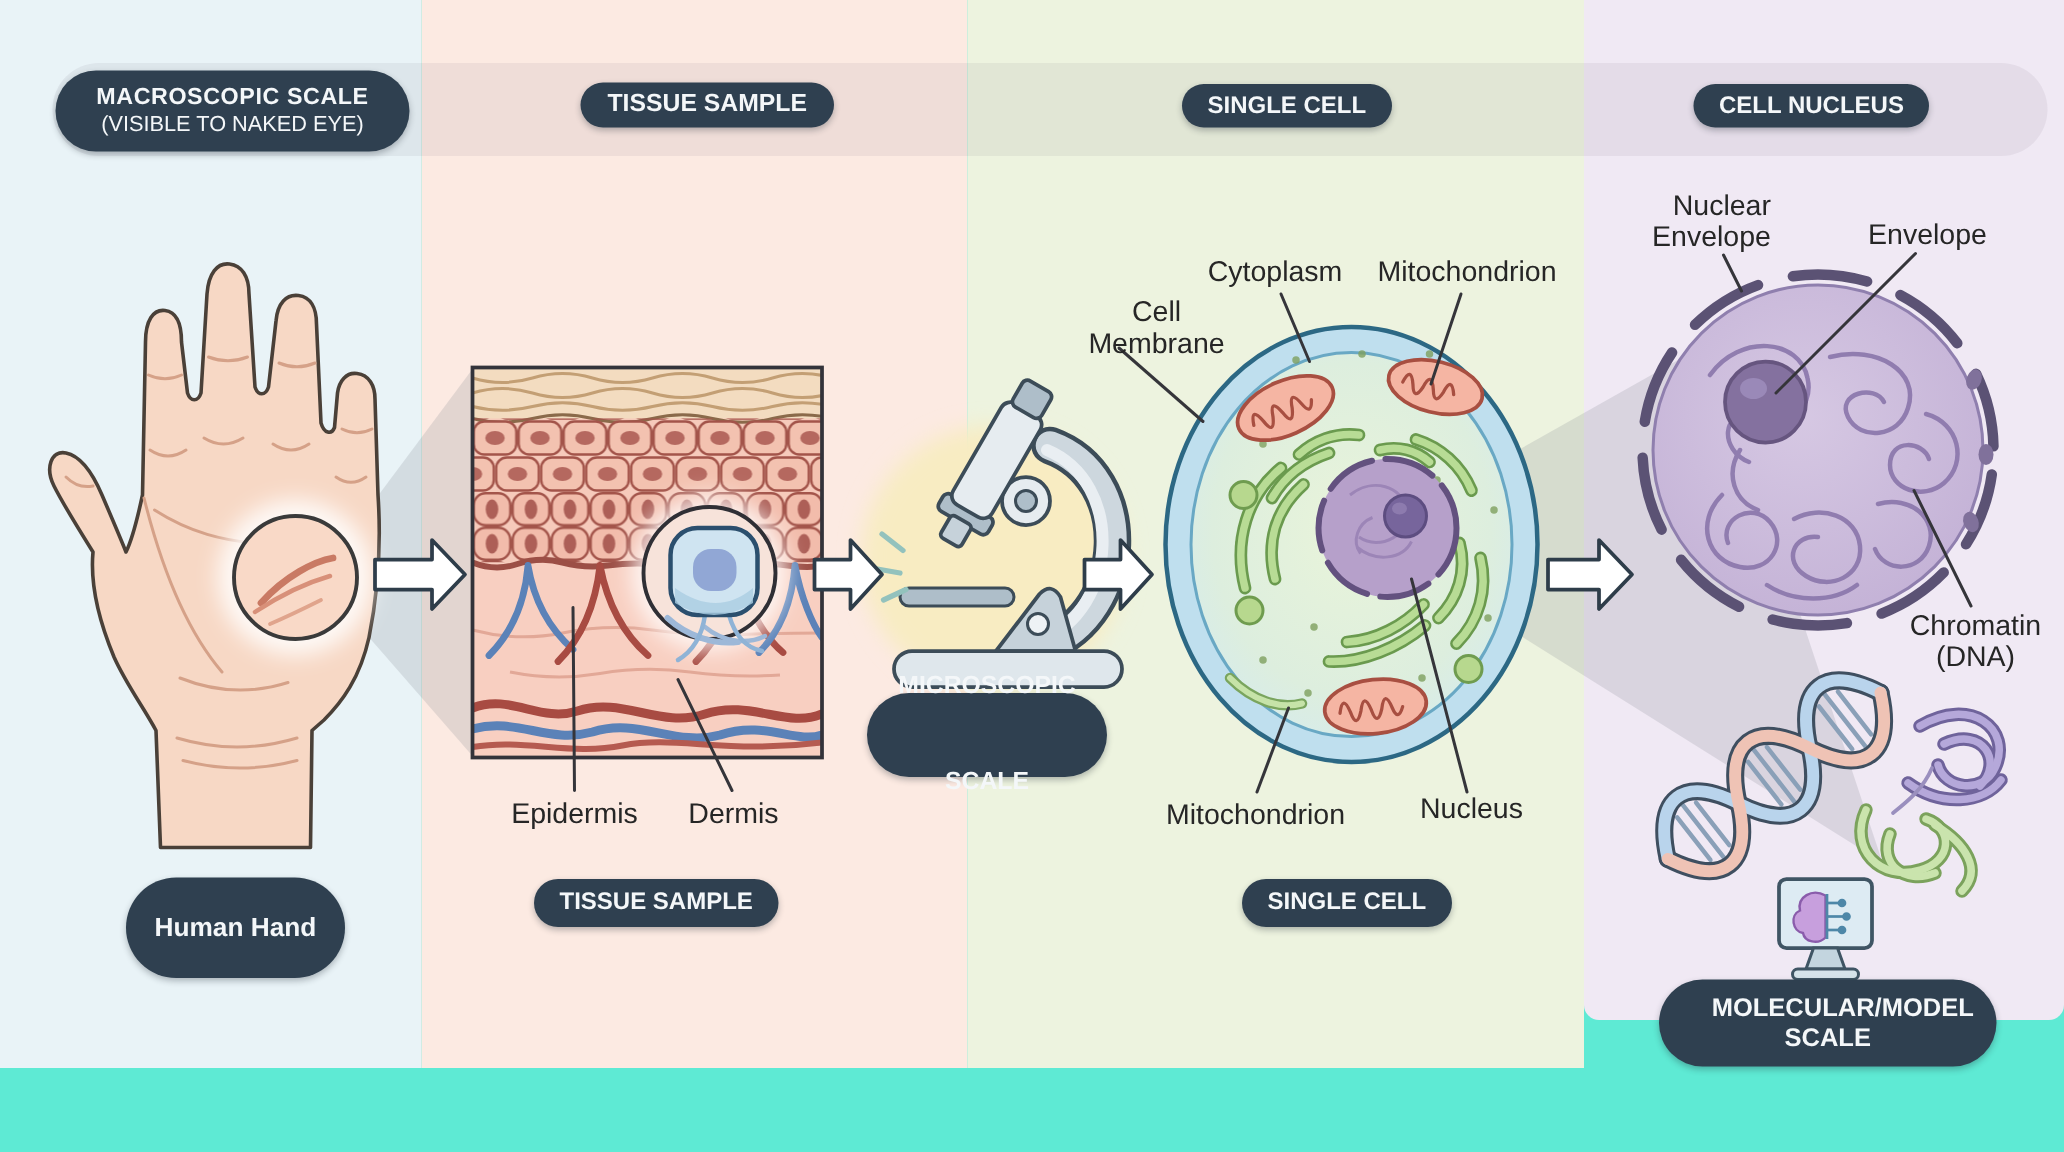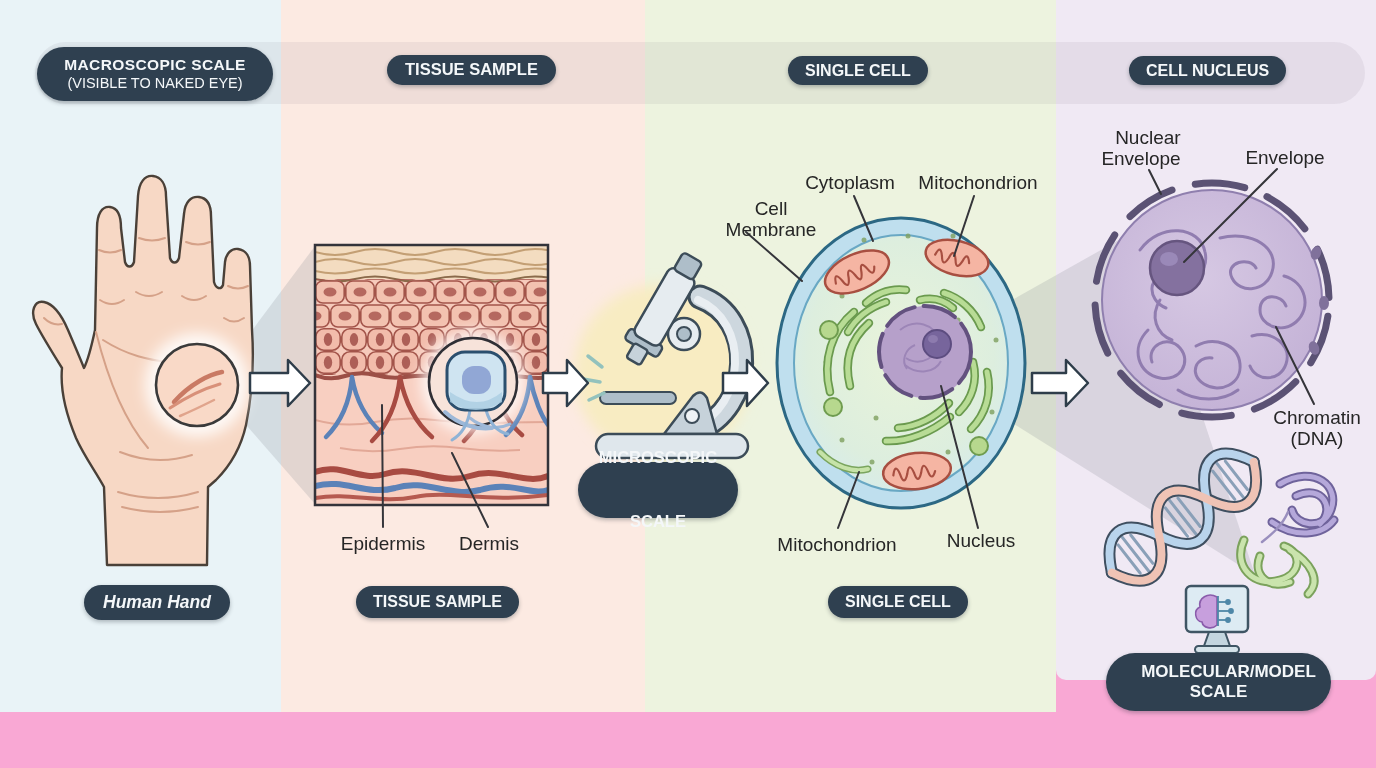--- a/index.html
+++ b/index.html
@@ -1,16 +1,16 @@
 <!DOCTYPE html>
 <html><head>
 <meta charset="utf-8">
 <style>
   html,body{margin:0;padding:0;background:#ffffff;}
-  .stage{position:relative;width:1376px;height:768px;overflow:hidden;background:#f9a8d4;
+  .stage{position:relative;width:1376px;height:768px;overflow:hidden;background:#5eead4;
          font-family:"Liberation Sans", sans-serif;}
   .col{position:absolute;top:0;}
   .col1{left:0;width:281px;height:712px;background:#e9f3f7;}
   .col2{left:281px;width:364px;height:712px;background:#fceae2;}
   .col3{left:645px;width:411px;height:712px;background:#edf3df;}
   .col4{left:1056px;width:320px;height:680px;background:#f0e9f4;border-radius:0 0 10px 10px;}
   .hdr-strip{position:absolute;left:35px;top:42px;width:1330px;height:62px;border-radius:31px;
              background:rgba(84,74,96,0.08);}
   svg.art{position:absolute;left:0;top:0;}
   .pill{position:absolute;background:#2f4050;color:#f4f7f9;border-radius:999px;
@@ -361,21 +361,21 @@
   </svg>
 
   <div class="pill" style="left:37px;top:47px;width:236px;height:54px;">
     <span style="font-size:15.5px;letter-spacing:.4px;">MACROSCOPIC SCALE</span>
     <span class="sub" style="font-size:14.5px;">(VISIBLE TO NAKED EYE)</span>
   </div>
   <div class="pill" style="left:387px;top:55px;height:30px;padding:0 18px;font-size:16.5px;">TISSUE SAMPLE</div>
   <div class="pill" style="left:788px;top:56px;height:29px;padding:0 17px;font-size:16px;">SINGLE CELL</div>
   <div class="pill" style="left:1129px;top:56px;height:29px;padding:0 17px;font-size:16px;">CELL NUCLEUS</div>
 
-  <div class="pill" style="left:84px;top:585px;height:35px;padding:0 19px;font-size:17.5px;font-style:italic;">Human Hand</div>
+  <div class="pill" style="left:84px;top:585px;height:35px;padding:16px 19px;font-size:17.5px;">Human Hand</div>
   <div class="pill" style="left:356px;top:586px;height:32px;padding:0 17px;font-size:16px;">TISSUE SAMPLE</div>
   <div class="pill" style="left:578px;top:462px;width:160px;height:56px;gap:44px;">
     <span style="font-size:16.5px;">MICROSCOPIC</span>
     <span style="font-size:16.5px;">SCALE</span>
   </div>
   <div class="pill" style="left:828px;top:586px;height:32px;padding:0 17px;font-size:16px;">SINGLE CELL</div>
   <div class="pill" style="left:1106px;top:653px;width:225px;height:58px;">
     <span style="font-size:17px;margin-left:20px;">MOLECULAR/MODEL</span>
     <span style="font-size:17px;">SCALE</span>
   </div>

